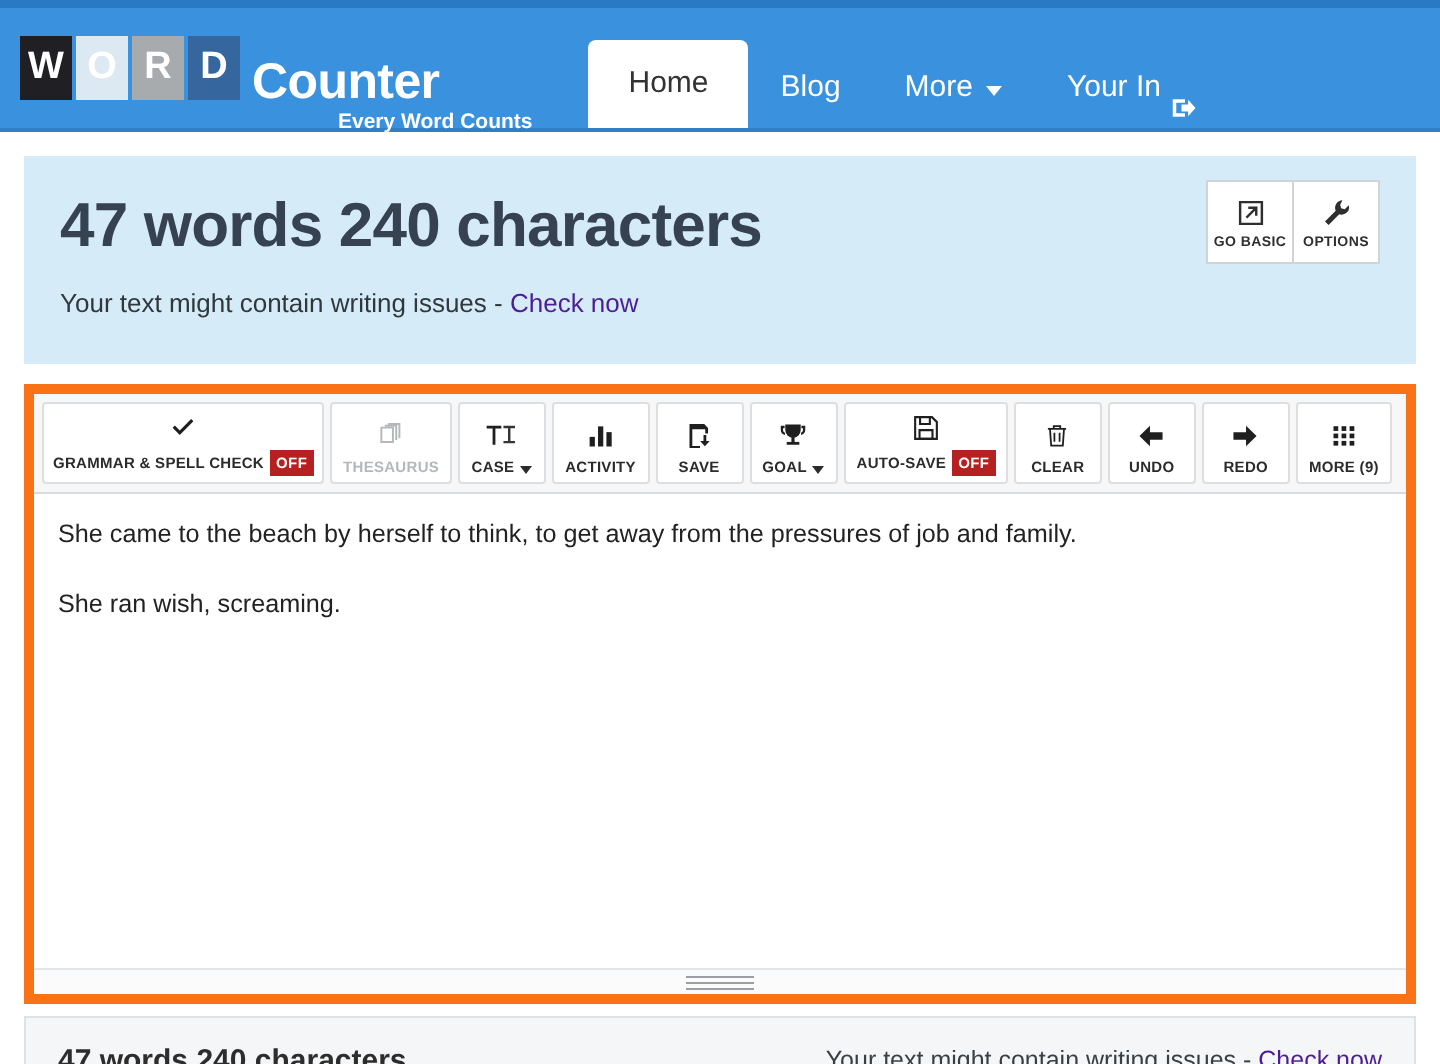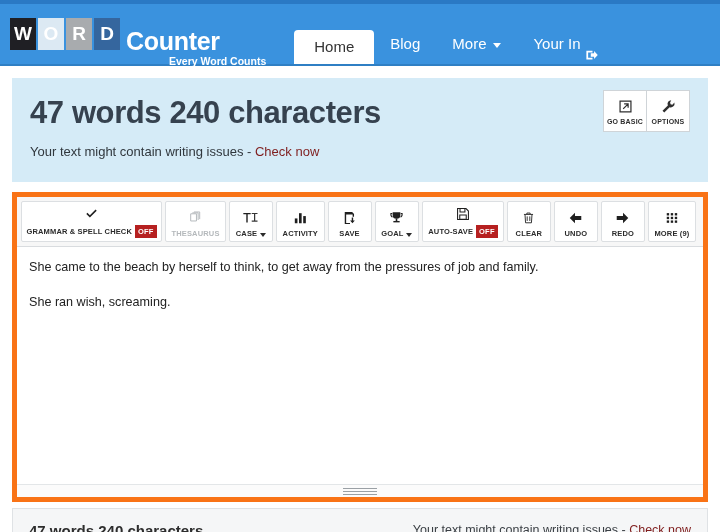--- a/index.html
+++ b/index.html
@@ -93,21 +93,21 @@
     white-space: nowrap;
     cursor: pointer;
     display: flex;
     align-items: center;
     gap: 5px;
   }
   .nav-item.active {
     background: #ffffff;
     color: #333333;
     border-radius: 4px 4px 0 0;
-    height: 34px;
+    height: 44px;
     align-self: flex-end;
     font-size: 15px;
     padding: 0 20px;
   }
   .caret-down {
     display: inline-block;
     width: 0; height: 0;
     border-left: 4px solid transparent;
     border-right: 4px solid transparent;
     border-top: 5px solid currentColor;
@@ -134,21 +134,21 @@
     color: #36424f;
     letter-spacing: -0.4px;
     line-height: 38px;
   }
   .stats-sub {
     margin-top: 12px;
     font-size: 13px;
     color: #30373d;
   }
   .stats-sub a, .link {
-    color: #7f1d1d;
+    color: #4c1d95;
     text-decoration: none;
     cursor: pointer;
   }
   .banner-actions {
     position: absolute;
     right: 18px;
     top: 12px;
     display: flex;
   }
   .banner-btn {

